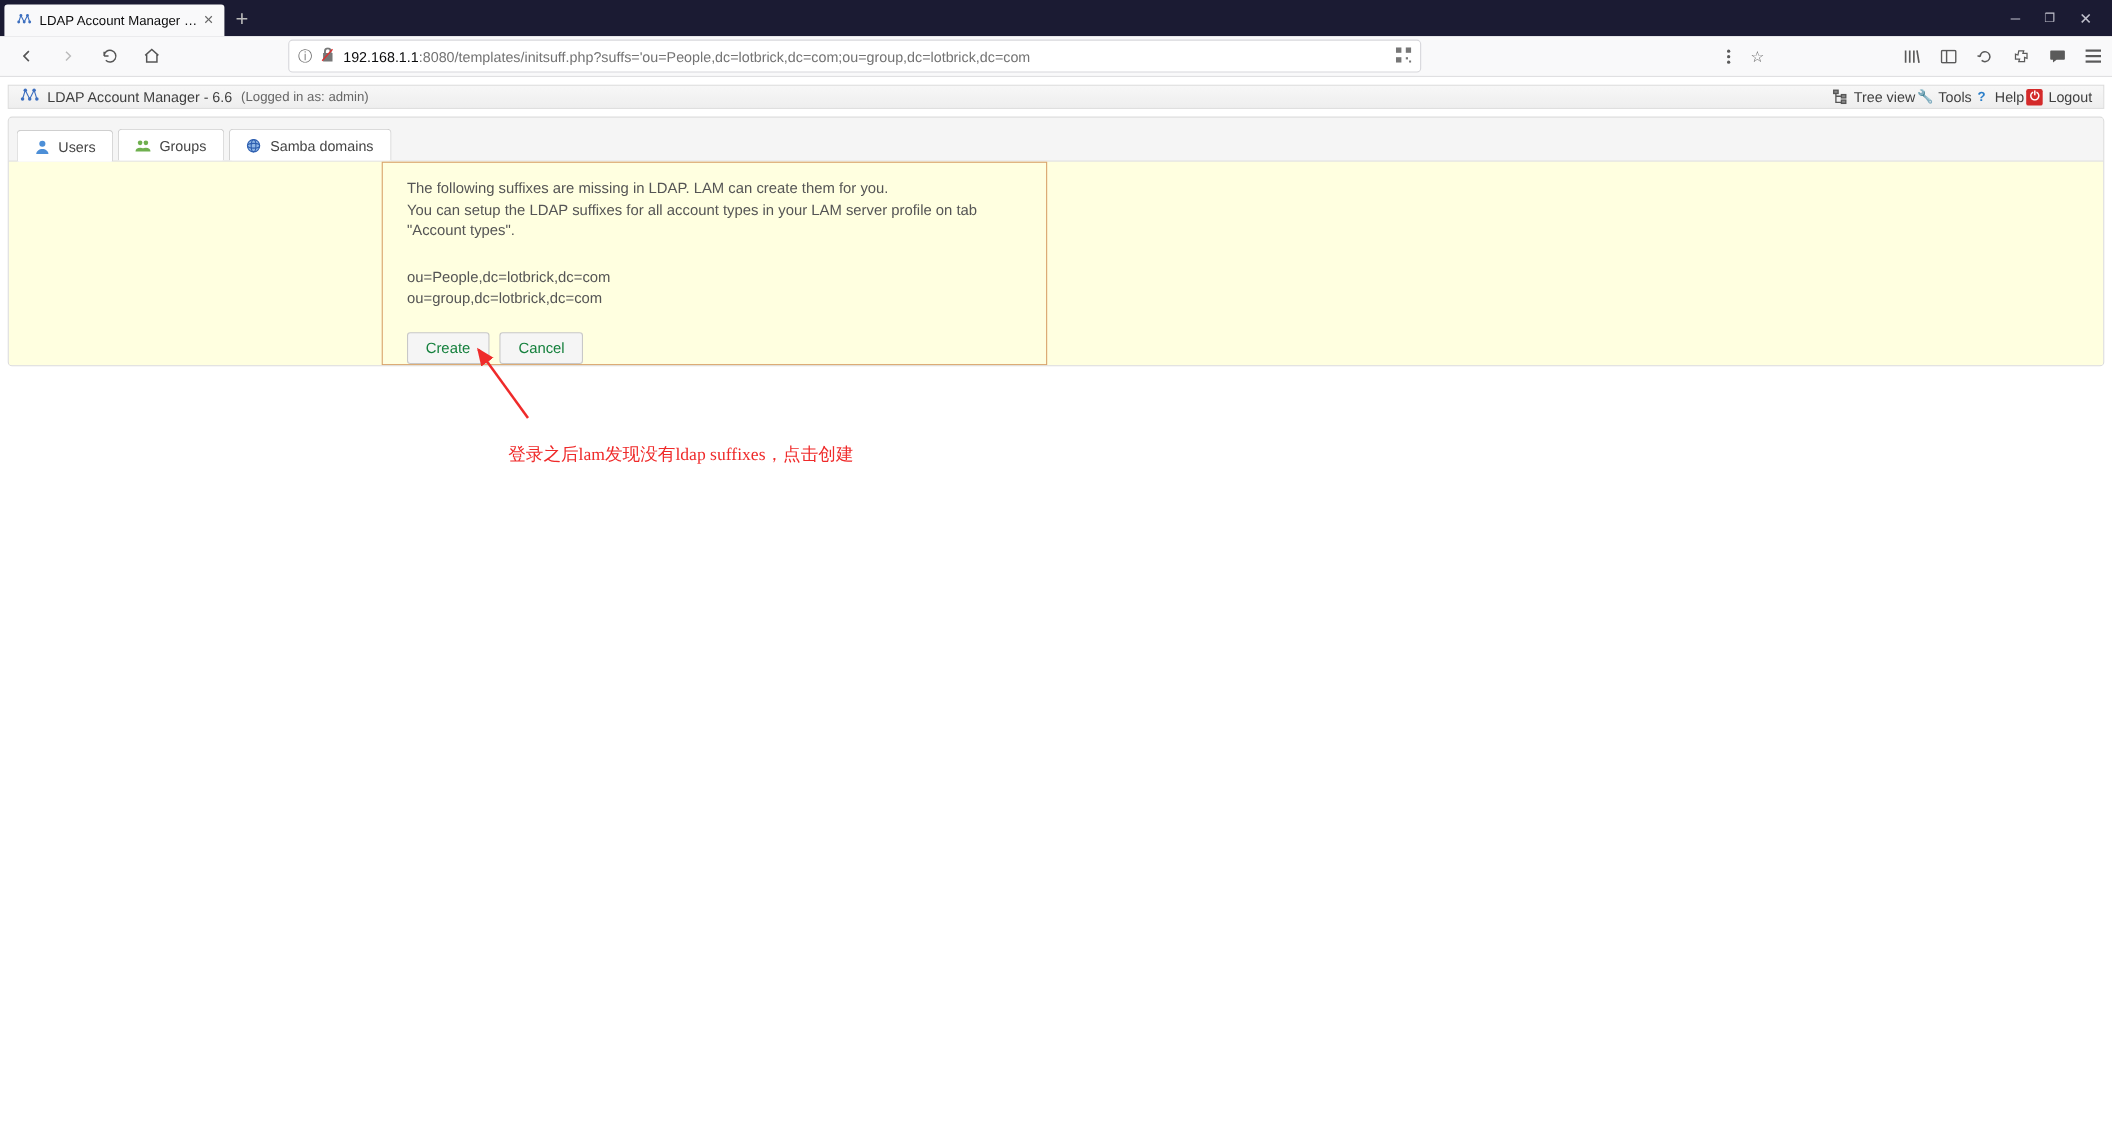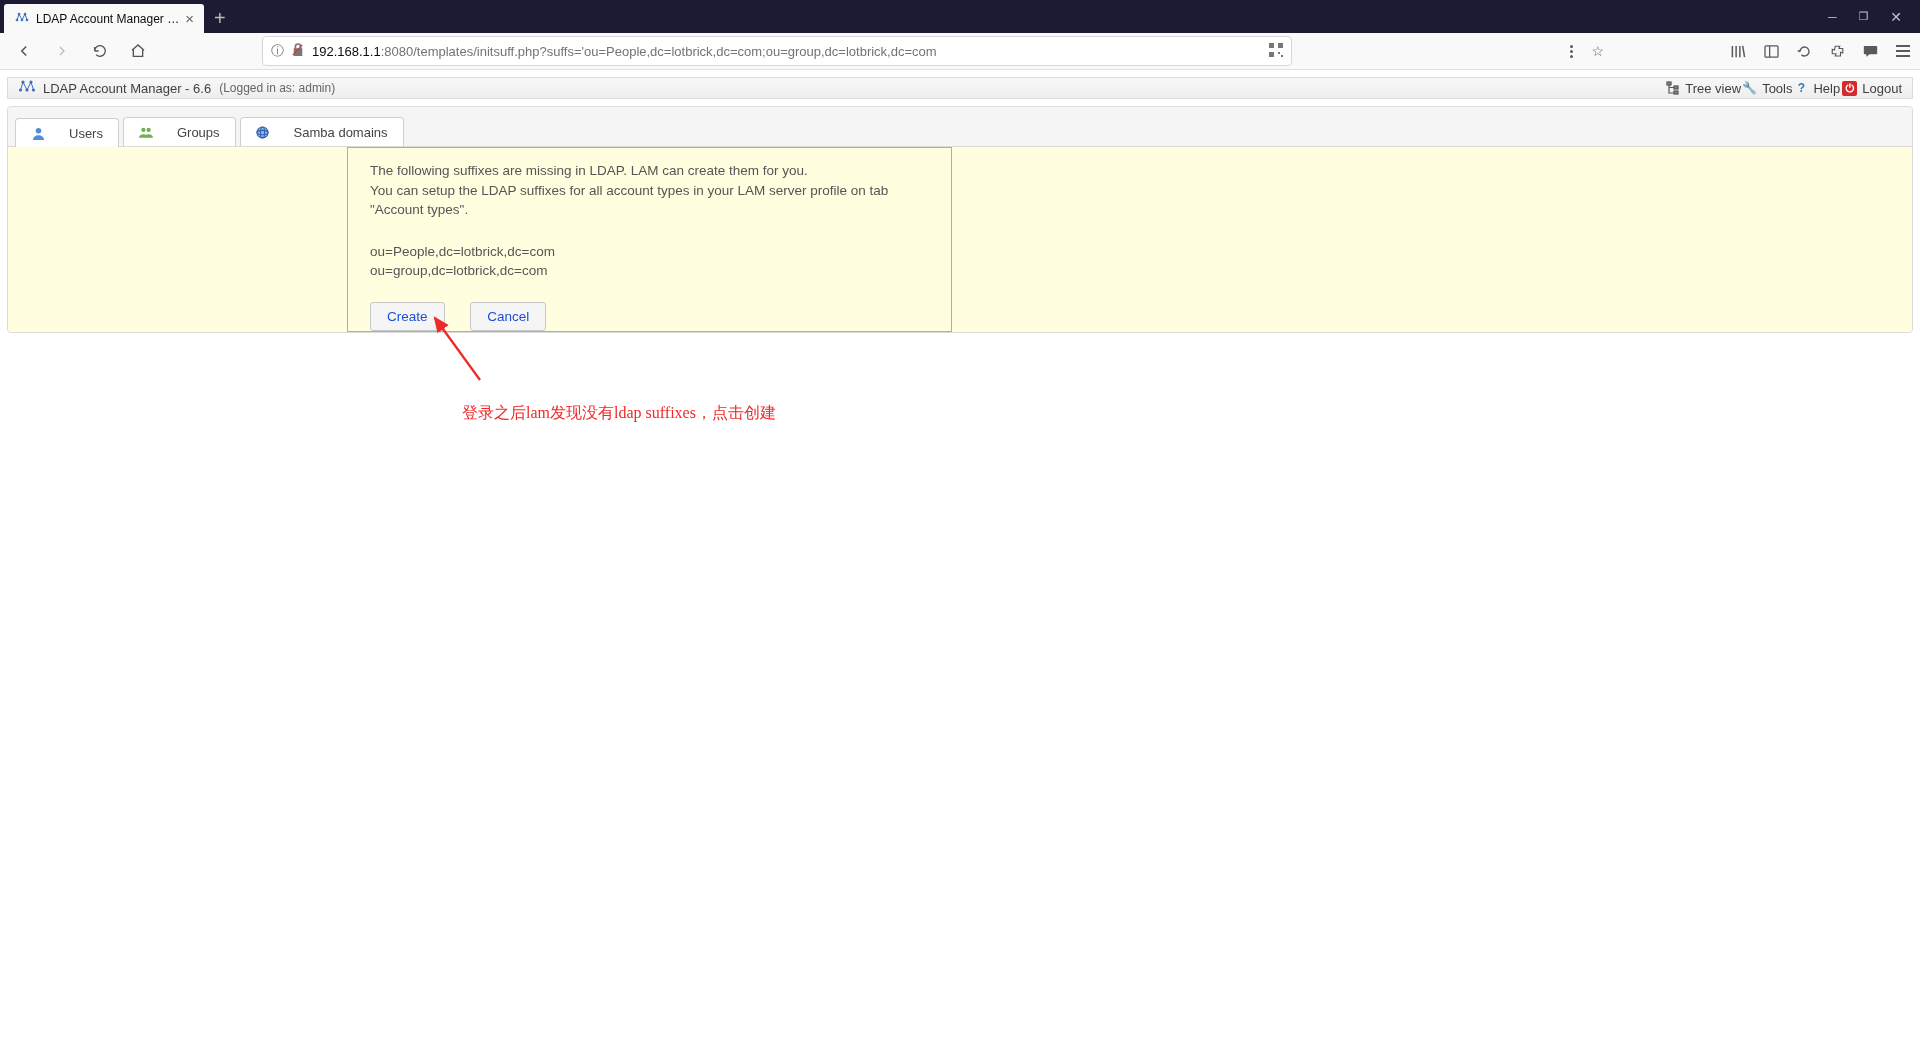--- a/index.html
+++ b/index.html
@@ -39,30 +39,30 @@
     .lam-login   { font-size:12px; color:#666; margin-left:8px; }
     .lam-tools   { margin-left:auto; display:flex; gap:2px; }
     .lam-tools a { color:#3f3f3f; text-decoration:none; display:flex; align-items:center; gap:5px; cursor:pointer; }
     .ico-sq      { display:inline-flex;width:14px;height:14px;align-items:center;justify-content:center;font-size:12px; }
     .logout-ico  { background:#d42a2a;color:#fff;border-radius:2px;font-weight:bold;font-size:11px;width:15px;height:15px;
                    line-height:15px;text-align:center; }
     
     .panel       { margin:7px; border:1px solid #dcdcdc; border-radius:4px; background:#f5f5f5; overflow:hidden; }
     .tabsrow     { padding:10px 7px 0; background:#f5f5f5; border-bottom:1px solid #dcdcdc; display:flex; gap:4px; }
     .lamtab      { border:1px solid #cfcfcf; border-bottom:none; border-radius:4px 4px 0 0; background:#fff; height:29px;
-                   padding:0 15px; display:flex; align-items:center; gap:24px; font-size:13px; color:#444; cursor:pointer; }
+                   padding:0 15px; display:flex; align-items:center; gap:8px; font-size:13px; color:#444; cursor:pointer; }
     .lamtab.sel  { position:relative; top:1px; background:#fff; }
     .content     { background:#ffffe0; padding:0; min-height:175px; }
     .msgbox      { border:1px solid #d9a36b; background:#ffffe0; margin:0; width:605px; padding:13px 22px 0;
                    font-size:13.5px; color:#555; line-height:1.45; margin-left:339px; }
     .msgbox p    { margin-bottom:14px; }
     .suffixes    { margin-bottom:22px;margin-top:23px; }
     .suffixes div{ line-height:1.4; }
     .btn         { background:#f5f5f5; border:1px solid #c8c8c8; border-radius:3px; padding:6px 16px; font-size:13.5px;
-                   color:#1d4ed8; cursor:pointer; margin-right:22px; }
+                   color:#15803d; cursor:pointer; margin-right:6px; }
     
     .anno        { position:absolute; color:#ef2a2a; font-family:SimSun,"宋体",serif; font-size:16px; }
     svg.arrow    { position:absolute; }
     .note        { position:absolute; white-space:nowrap; }
     
     .users-ico   { color:#4d8fd7; }
     .groups-ico  { color:#6fb04f; }
     .samba-ico   { color:#2e5fb0; }
     .star        { font-size:14px; }
   </style>

